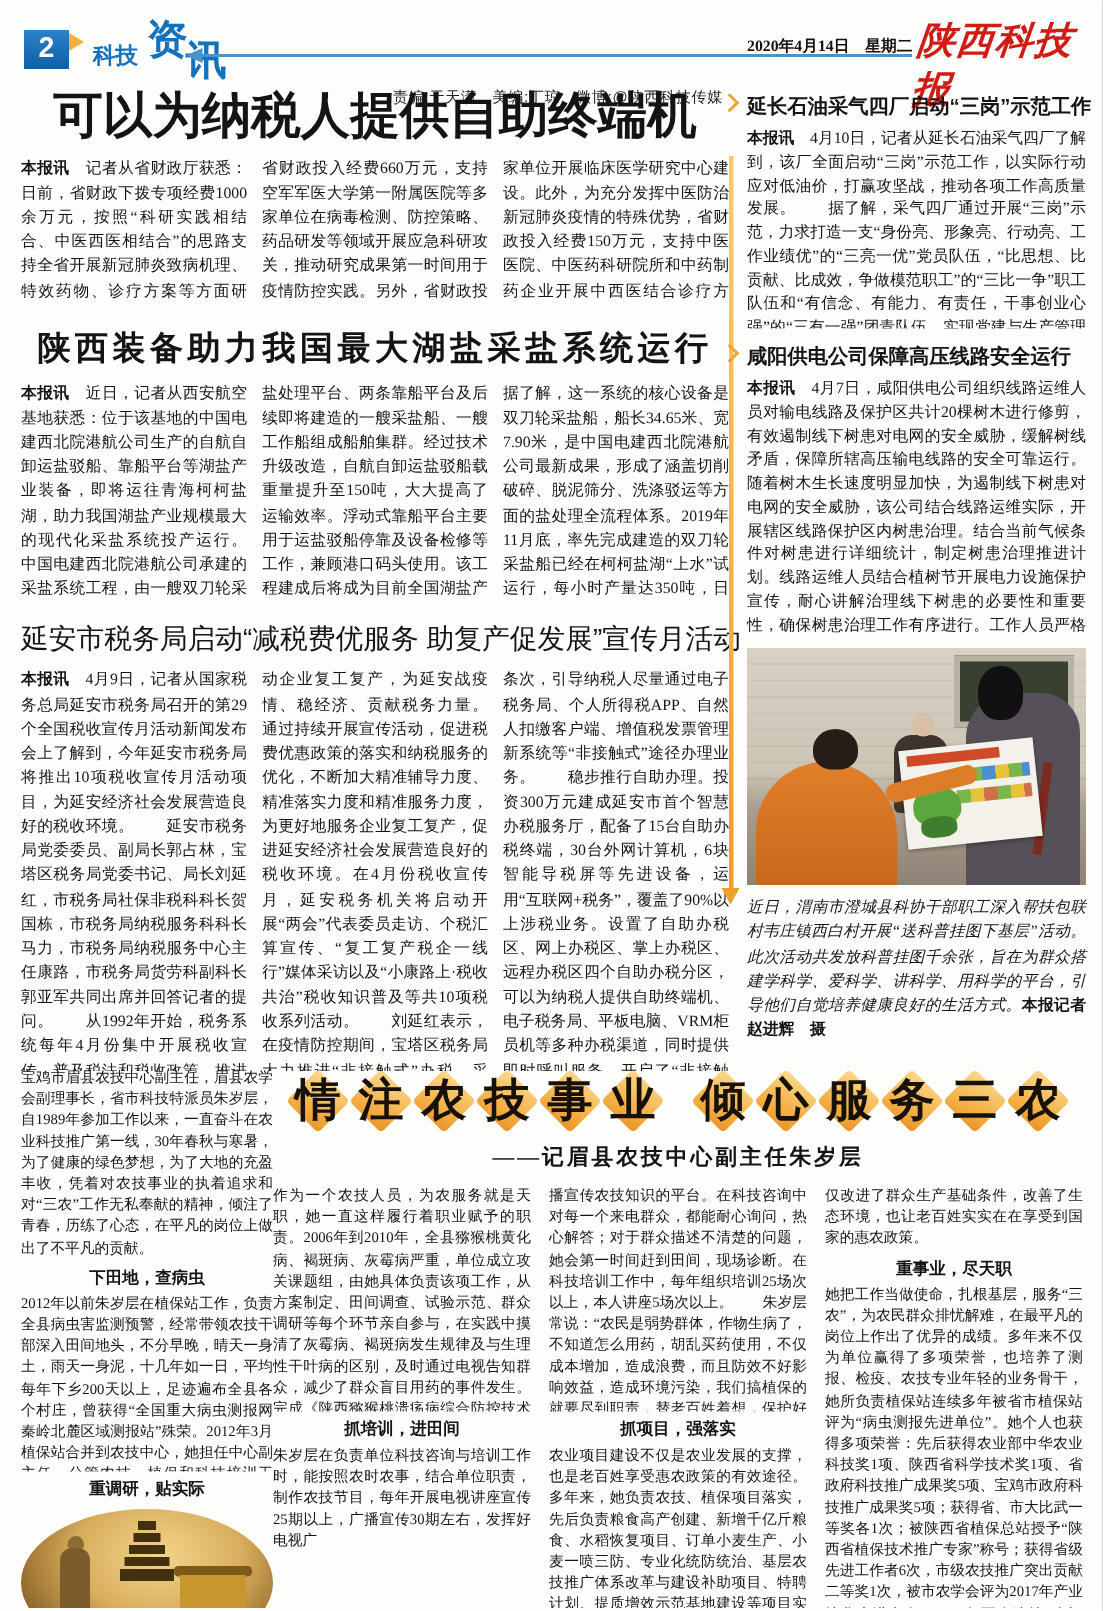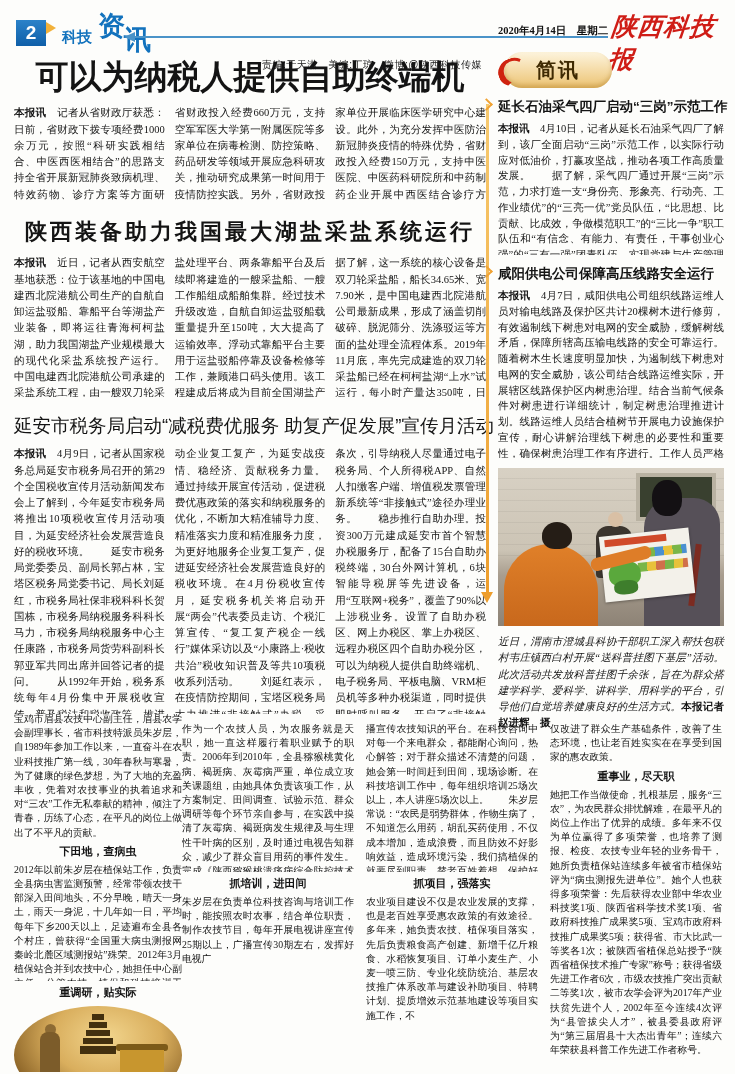--- a/index.html
+++ b/index.html
@@ -145,24 +145,20 @@
         <p class="col"><span>条次，引导纳税人尽量通过电子税务局、个人所得税APP、自然人扣缴客户端、增值税发票管理新系统等“非接触式”途径办理业务。　　稳步推行自助办理。投资300万元建成延安市首个智慧办税服务厅，配备了15台自助办税终端，30台外网计算机，6块智能导税屏等先进设备，运用“互联网+税务”，覆盖了90%以上涉税业务。设置了自助办税区、网上办税区、掌上办税区、远程办税区四个自助办税分区，可以为纳税人提供自助终端机、电子税务局、平板电脑、VRM柜员机等多种办税渠道，同时提供即时呼叫服务，开启了“非接触式”办税新模式。　　据了解，宝塔区税务局还投资300万元建成延安市首个智慧办税服务厅，配备了15台自助办税终端、30台外网计算机、6块智能导税屏等先进设备，运用“互联网+税务”，覆盖了90%以上涉税业务，开启了“非接触式”办税新模式。</span></p>
       </div>
     </div>
 
   </div>
 
   <div class="side-line"></div>
   <div class="side-arrow"></div>
 
   <div class="sidebar">
-    <div class="jx-bubble">
-      <span class="jx-crescent"></span>
-      <span class="jx-text">简讯</span>
-    </div>
 
     <div class="brief-title">
       <span class="chev"></span>
       <span>延长石油采气四厂启动“三岗”示范工作</span>
     </div>
     <p class="brief-body b1"><b class="lead">本报讯</b><span>　4月10日，记者从延长石油采气四厂了解到，该厂全面启动“三岗”示范工作，以实际行动应对低油价，打赢攻坚战，推动各项工作高质量发展。　　据了解，采气四厂通过开展“三岗”示范，力求打造一支“身份亮、形象亮、行动亮、工作业绩优”的“三亮一优”党员队伍，“比思想、比贡献、比成效，争做模范职工”的“三比一争”职工队伍和“有信念、有能力、有责任，干事创业心强”的“三有一强”团青队伍，实现党建与生产管理齐头并进，融合发展。　　目前，该厂在利用各种宣传工具对“三岗”示范工作进行宣传的同时，还对各科室和各单位负责人进行专门培训，并陆续开展申报工作，“三岗”示范工作全面启动，开局良好。</span></p>
 
     <div class="brief-title">
       <span class="chev"></span>
       <span>咸阳供电公司保障高压线路安全运行</span>
@@ -207,20 +203,24 @@
         </div>
         <div class="warrior-head"></div>
         <div class="warrior"></div>
         <div class="temple-roof"></div>
         <div class="temple"></div>
 
       </div>
     </div>
 
     <div class="f-right">
+      <div class="f-titlebox">
+        <div><span class="dchar">情</span><span class="dchar">注</span><span class="dchar">农</span><span class="dchar">技</span><span class="dchar">事</span><span class="dchar">业</span><span class="dspace"></span><span class="dchar">倾</span><span class="dchar">心</span><span class="dchar">服</span><span class="dchar">务</span><span class="dchar">三</span><span class="dchar">农</span></div>
+        <div class="f-subtitle">——记眉县农技中心副主任朱岁层</div>
+      </div>
       <div class="f-cols">
         <div class="f-col">
           <p class="capped">作为一个农技人员，为农服务就是天职，她一直这样履行着职业赋予的职责。2006年到2010年，全县猕猴桃黄化病、褐斑病、灰霉病严重，单位成立攻关课题组，由她具体负责该项工作，从方案制定、田间调查、试验示范、群众调研等每个环节亲自参与，在实践中摸清了灰霉病、褐斑病发生规律及与生理性干叶病的区别，及时通过电视告知群众，减少了群众盲目用药的事件发生。完成《陕西猕猴桃溃疡病综合防控技术研究、示范与推广》荣获中华农业科技奖三等奖。　　多年来，她针对猕猴桃溃疡病、褐斑病、灰霉病、斑衣蜡蝉、桑白蚧、生理性干叶病、玉米双斑跗萤叶甲等严重发生的病虫害深入开展调查研究，积极探索有效的病虫害防治技术，在防灾减灾指导群众防治中取得了一定的成绩。</p>
           <div class="subhead">抓培训，进田间</div>
           <p>朱岁层在负责单位科技咨询与培训工作时，能按照农时农事，结合单位职责，制作农技节目，每年开展电视讲座宣传25期以上，广播宣传30期左右，发挥好电视广</p>
         </div>
         <div class="f-col">
           <p class="capped">播宣传农技知识的平台。在科技咨询中对每一个来电群众，都能耐心询问，热心解答；对于群众描述不清楚的问题，她会第一时间赶到田间，现场诊断。在科技培训工作中，每年组织培训25场次以上，本人讲座5场次以上。　　朱岁层常说：“农民是弱势群体，作物生病了，不知道怎么用药，胡乱买药使用，不仅成本增加，造成浪费，而且防效不好影响效益，造成环境污染，我们搞植保的就要尽到职责，替老百姓着想，保护好农民的利益。”多年来，她的电话号码对外一直是公开的，从没因工作失误而给眉县农作物造成重大损失。</p>
           <div class="subhead">抓项目，强落实</div>
           <p>农业项目建设不仅是农业发展的支撑，也是老百姓享受惠农政策的有效途径。多年来，她负责农技、植保项目落实，先后负责粮食高产创建、新增千亿斤粮食、水稻恢复项目、订单小麦生产、小麦一喷三防、专业化统防统治、基层农技推广体系改革与建设补助项目、特聘计划、提质增效示范基地建设等项目实施工作，不</p>

